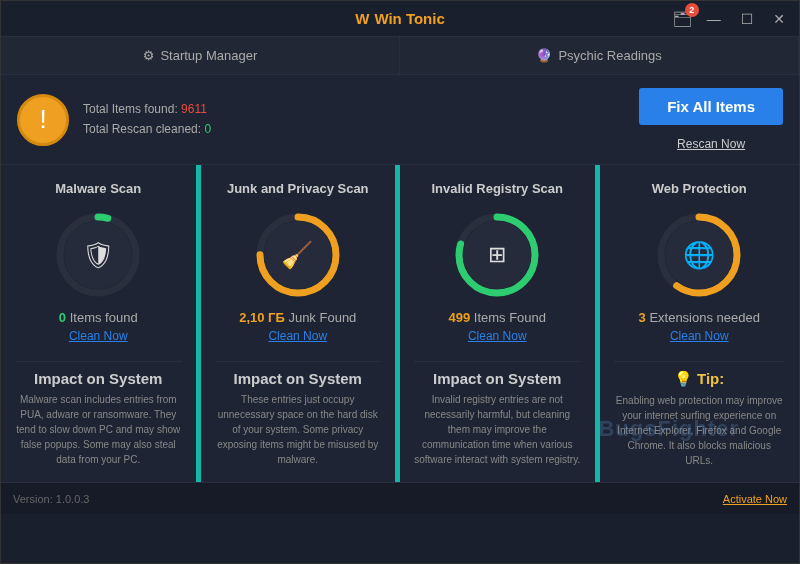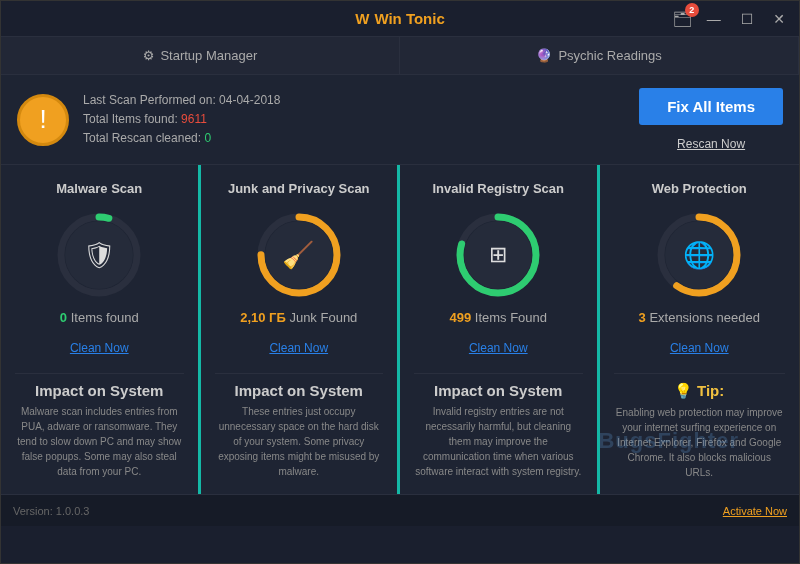--- a/index.html
+++ b/index.html
@@ -152,21 +152,21 @@
     
     .cards-grid {
       display: grid;
       grid-template-columns: repeat(4, 1fr);
       gap: 0;
       background: #1a1f2e;
       flex: 1;
     }
     .card {
       background: #1e2433;
-      border-right: 3px solid #14b8a6;
+      border-right: 5px solid #14b8a6;
       padding: 16px 14px 14px;
       display: flex;
       flex-direction: column;
       align-items: center;
     }
     .card:last-child { border-right: none; }
     .card-title {
       font-size: 13px;
       font-weight: bold;
       color: #ccc;
@@ -205,21 +205,21 @@
       display: flex;
       align-items: center;
       justify-content: center;
       font-size: 26px;
       color: #ddd;
     }
 
     .card-count {
       font-size: 13px;
       color: #aaa;
-      margin-bottom: 16px;
+      margin-bottom: 4px;
       text-align: center;
     }
     .card-count span { color: #e74c3c; font-weight: bold; }
     .card-count.green span { color: #2ecc71; }
     .card-count.orange span { color: #f0a020; }
 
     .btn-clean {
       background: transparent;
       color: #2980e8;
       font-size: 12px;
@@ -313,21 +313,20 @@
     <span>🔮</span>
     <span>Psychic Readings</span>
   </div>
 </div>
 
 <div class="status-bar">
   <div class="status-icon">
     <span>!</span>
   </div>
   <div class="status-text">
-    <div class="status-detail">Last Scan Performed on: 04-04-2018</div>
     <div class="status-detail">
       <span>Total Items found: </span><span class="status-found">9611</span>
     </div>
     <div class="status-detail">
       <span>Total Rescan cleaned: </span><span class="status-cleaned">0</span>
     </div>
   </div>
   <div class="status-actions">
     <button class="btn-fix-all">Fix All Items</button>
     <button class="btn-rescan">Rescan Now</button>

